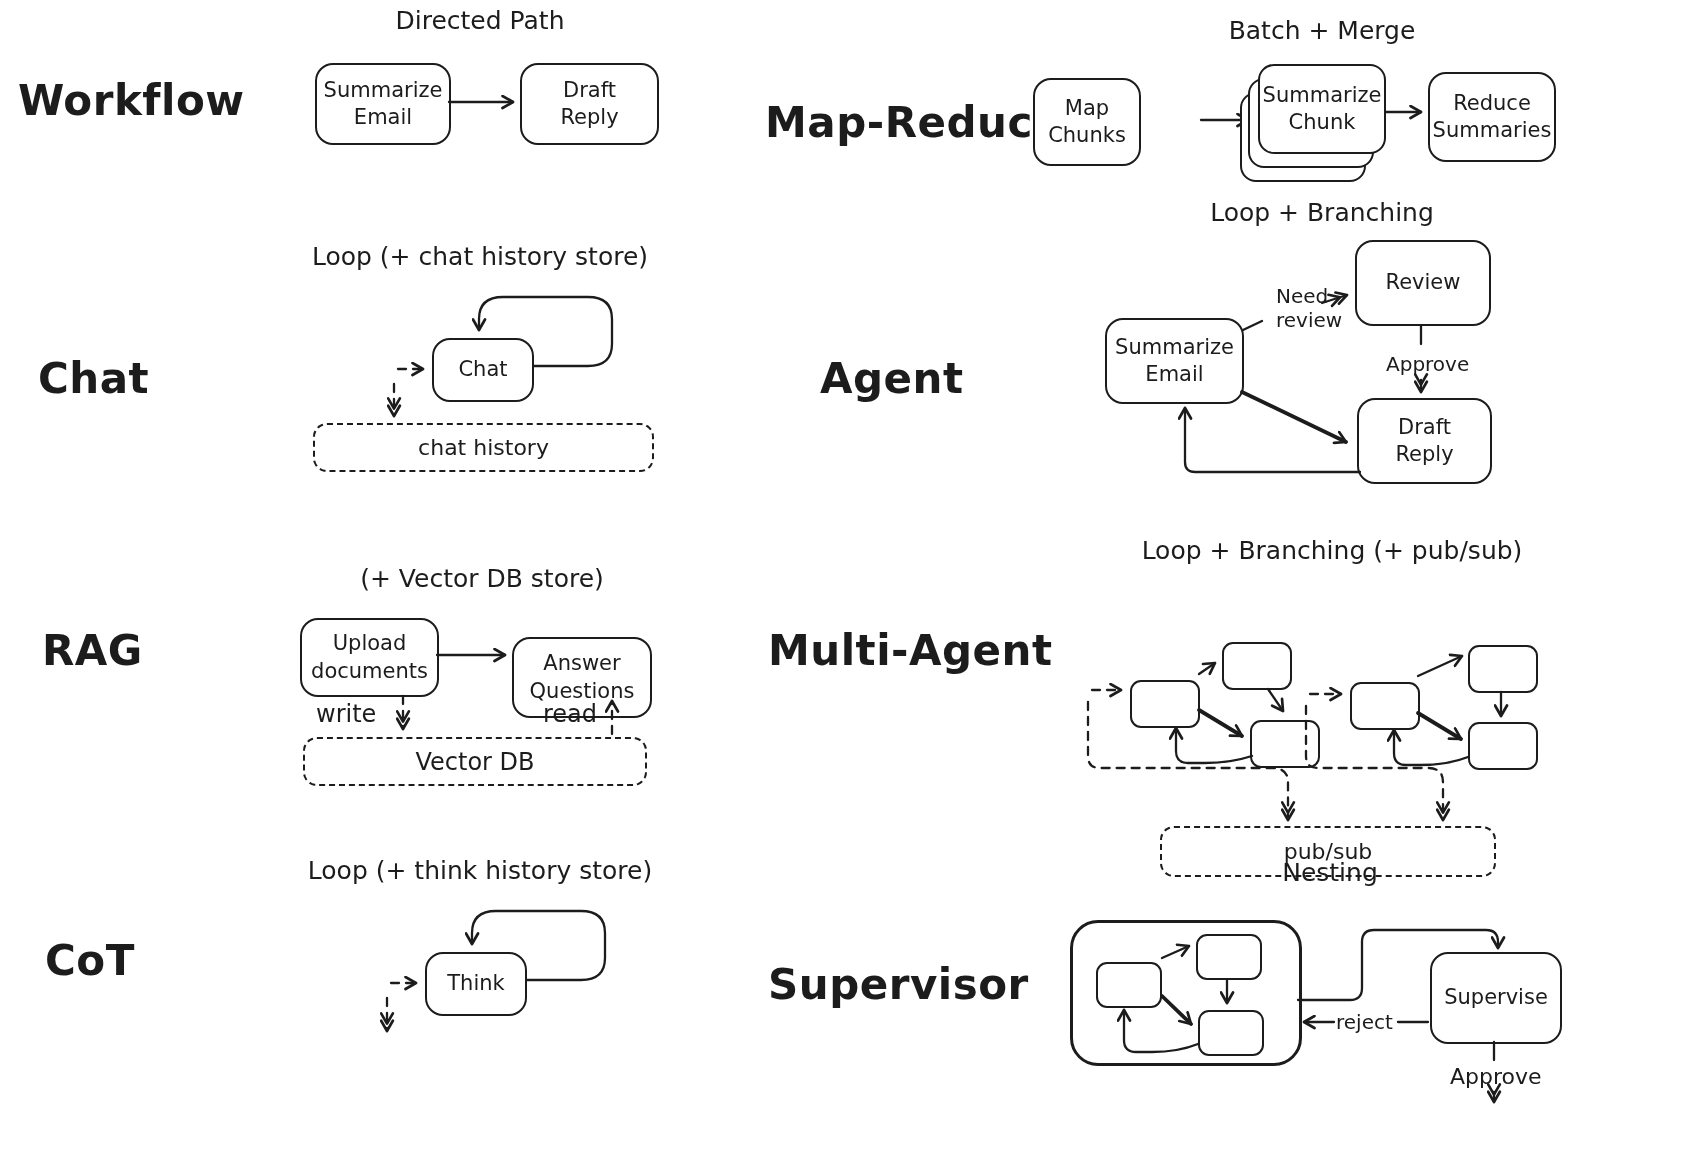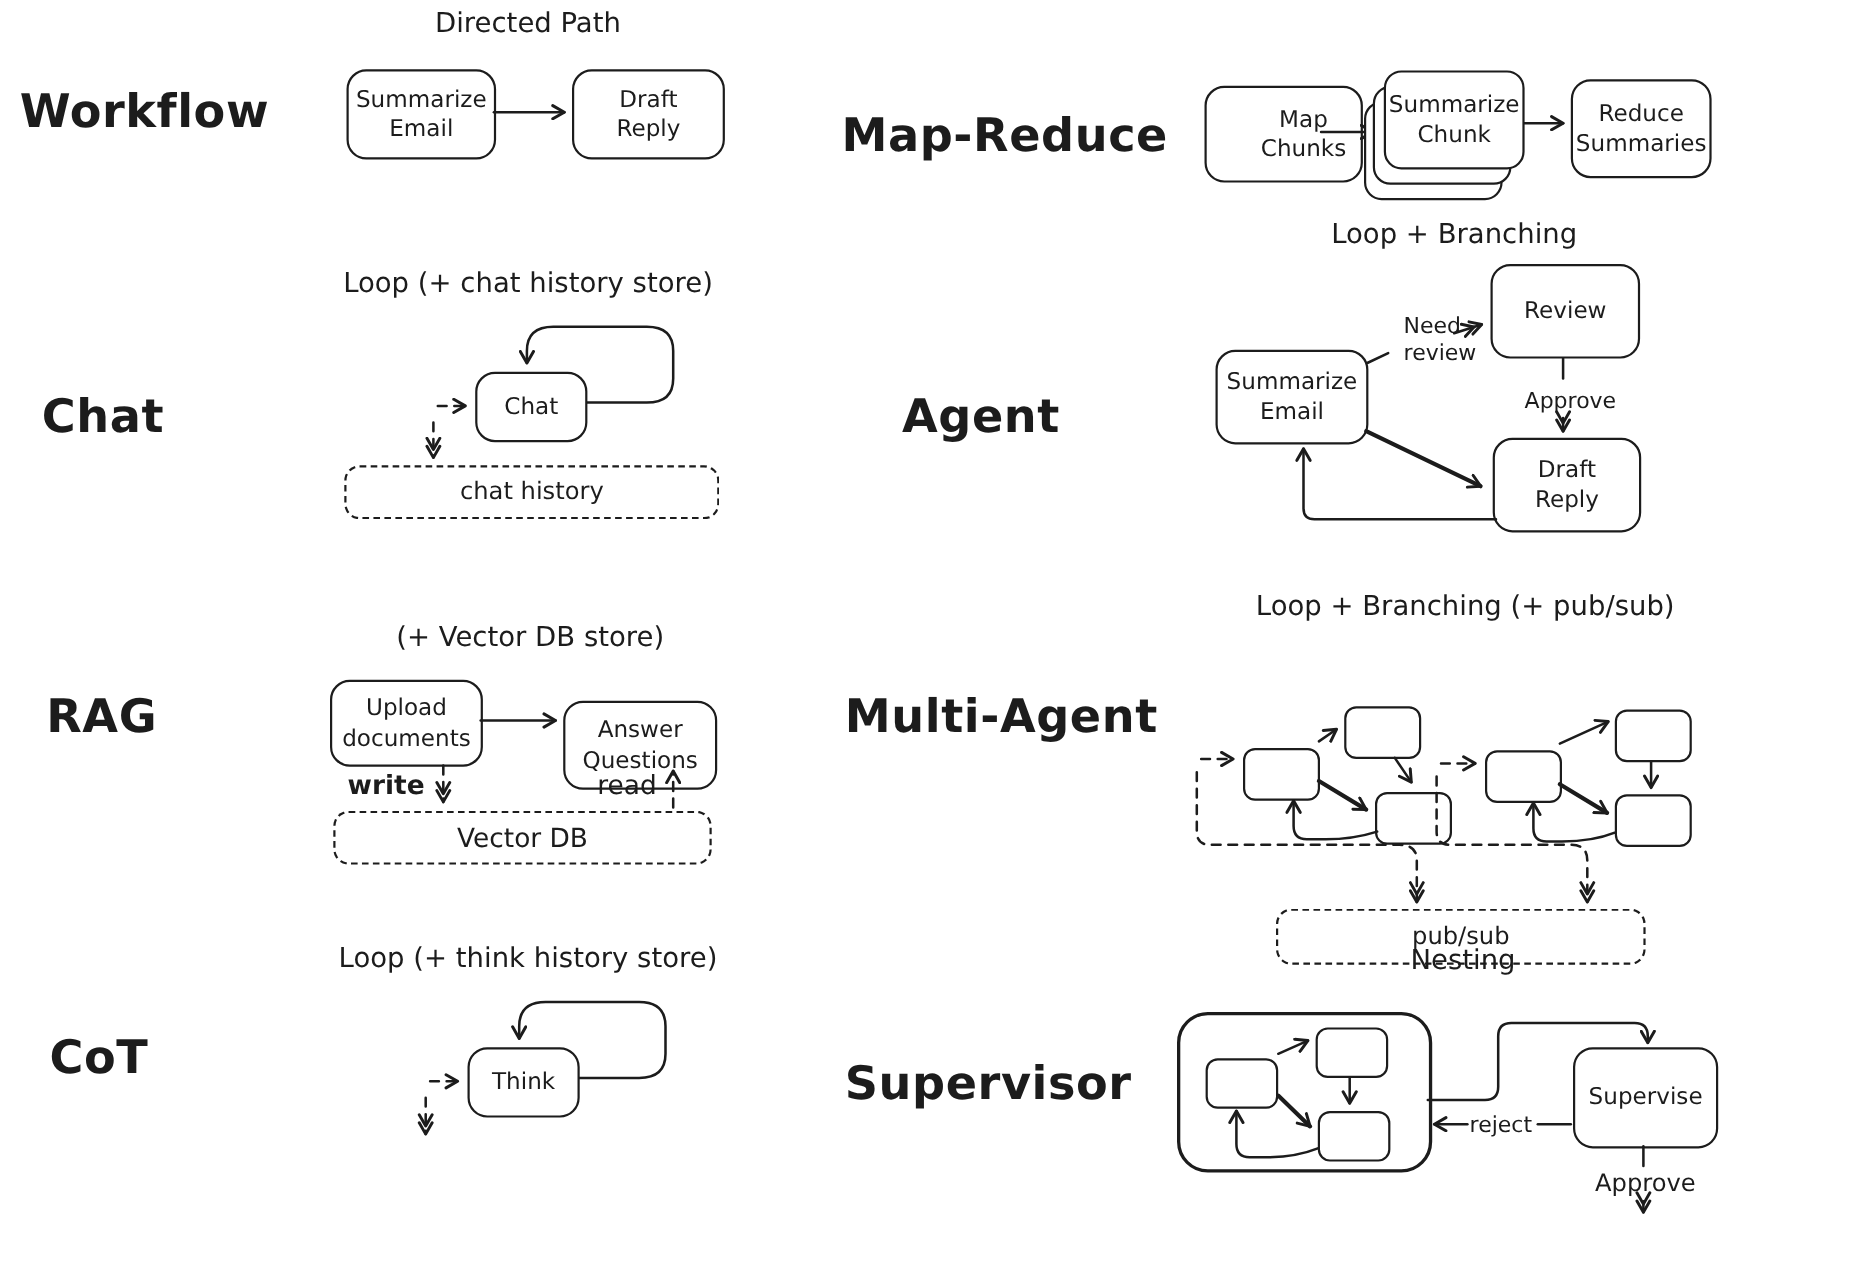--- a/index.html
+++ b/index.html
@@ -32,21 +32,22 @@
   <div class="node" style="left:315px;top:63px;width:132px;height:78px;">
     <span>Summarize</span>
     <span>Email</span>
   </div>
   <div class="node" style="left:520px;top:63px;width:135px;height:78px;">
     <span>Draft</span>
     <span>Reply</span>
   </div>
 
   <div class="sec-label" style="left:765px;top:78px;margin-top:20px;">Map-Reduce</div>
-  <div class="node" style="left:1095px;top:78px;width:104px;height:84px;padding-left:36px;">
+  <div class="diag-title" style="left:1172px;top:16px;width:300px;">Batch + Merge</div>
+  <div class="node" style="left:1033px;top:78px;width:104px;height:84px;">
     <span>Map</span>
     <span>Chunks</span>
   </div>
   <div class="stackcard" style="left:1240px;top:92px;width:122px;height:86px;z-index:1;"></div>
   <div class="stackcard" style="left:1248px;top:78px;width:122px;height:86px;z-index:2;"></div>
   <div class="node" style="left:1258px;top:64px;width:124px;height:86px;z-index:3;border-radius:16px;">
     <span>Summarize</span>
     <span>Chunk</span>
   </div>
   <div class="node" style="left:1428px;top:72px;width:124px;height:86px;">
@@ -85,21 +86,21 @@
   <div class="sec-label" style="left:42px;top:626px;">RAG</div>
   <div class="diag-title" style="left:282px;top:564px;width:400px;">(+ Vector DB store)</div>
   <div class="node" style="left:300px;top:618px;width:135px;height:75px;">
     <span>Upload</span>
     <span>documents</span>
   </div>
   <div class="node" style="left:512px;top:616px;width:136px;height:77px;margin-top:21px;">
     <span>Answer</span>
     <span>Questions</span>
   </div>
-  <div class="edge-label" style="left:316px;top:700px;font-size:24px;font-weight:bold;">write</div>
+  <div class="edge-label" style="left:316px;top:700px;font-size:24px;">write</div>
   <div class="edge-label" style="left:543px;top:700px;font-size:24px;">read</div>
   <div class="store" style="left:303px;top:737px;width:340px;height:45px;font-size:24px;">
     <span>Vector DB</span>
   </div>
 
   <div class="sec-label" style="left:768px;top:626px;">Multi-Agent</div>
   <div class="diag-title" style="left:1132px;top:536px;width:400px;">Loop + Branching (+ pub/sub)</div>
 
   <div class="mini" style="left:1130px;top:680px;width:66px;height:44px;"></div>
   <div class="mini" style="left:1222px;top:642px;width:66px;height:44px;"></div>

